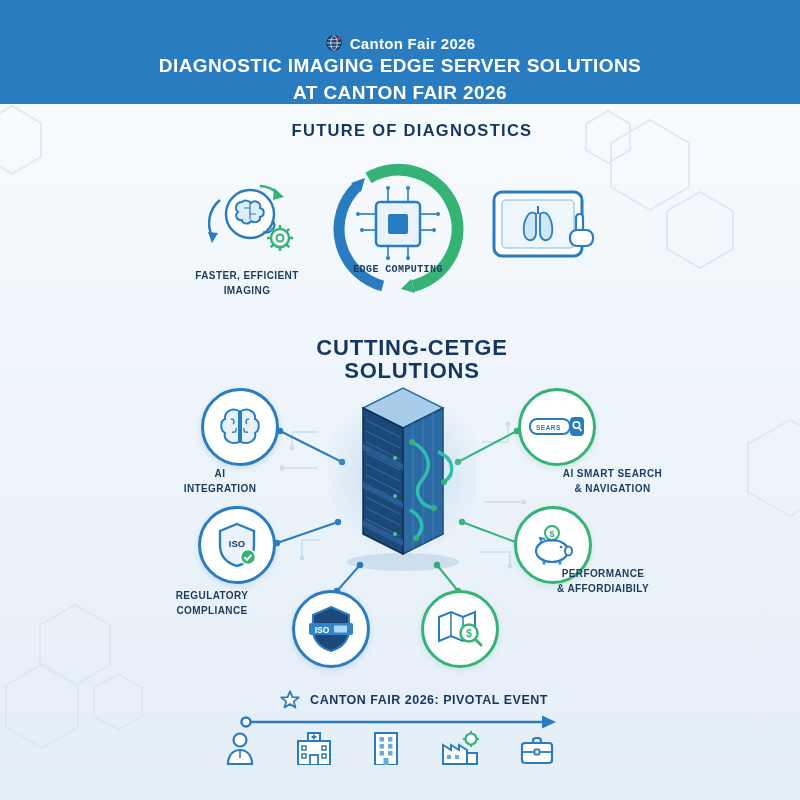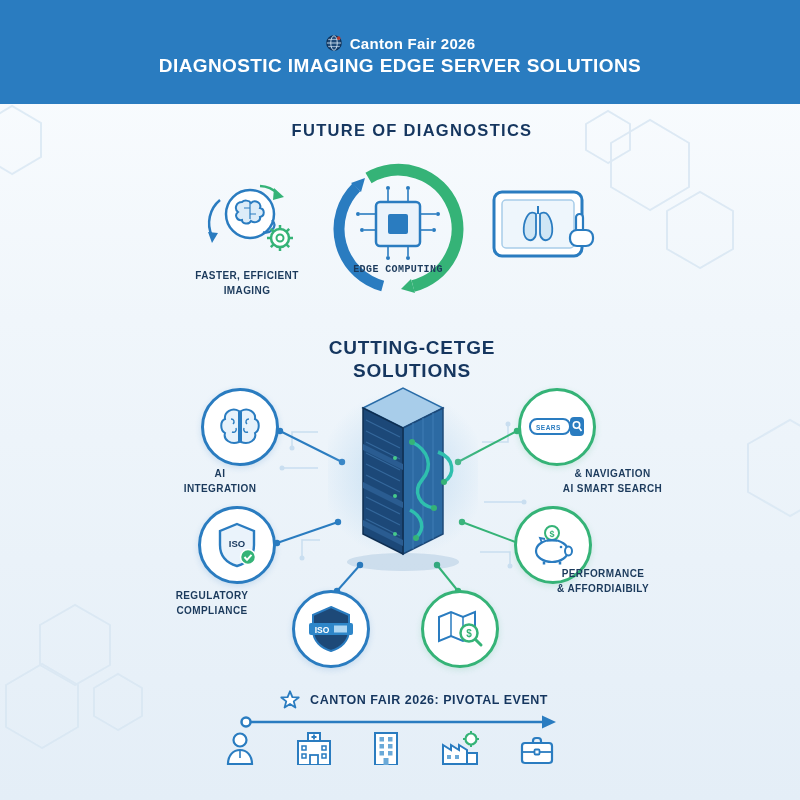--- a/index.html
+++ b/index.html
@@ -11,21 +11,21 @@
   svg text{font-family:inherit;}
 
   #decor-overlay{position:absolute;left:0;top:0;z-index:1;pointer-events:none;}
 
   .header{position:absolute;top:0;left:0;width:800px;height:104px;background:#2a7cc0;z-index:5;color:#fff;}
   .brand{position:absolute;top:10px;left:0;right:0;display:flex;align-items:center;justify-content:center;gap:7px;font-size:15px;font-weight:700;letter-spacing:.3px;margin-top:24px;}
   .title{position:absolute;top:52px;left:0;right:0;text-align:center;font-size:19px;font-weight:800;letter-spacing:.4px;line-height:27px;}
 
   .section-heading{position:absolute;left:0;right:0;text-align:center;font-weight:800;color:#15365f;z-index:3;padding-left:24px;}
   #future-heading{top:121px;font-size:16.5px;letter-spacing:1.3px;}
-  #solutions-heading{top:336px;font-size:19px;letter-spacing:.8px;line-height:23px;}
+  #solutions-heading{top:336px;font-size:22px;letter-spacing:.8px;line-height:23px;}
 
   .icon-block{position:absolute;z-index:3;}
   .icon-label{position:absolute;text-align:center;font-size:10px;font-weight:700;color:#1b3a5c;letter-spacing:.4px;line-height:15px;z-index:3;}
 
   .node{position:absolute;width:78px;height:78px;border-radius:50%;background:#fff;display:flex;align-items:center;justify-content:center;z-index:3;}
   .node.blue{border:3px solid #2a7cc0;box-shadow:0 2px 6px rgba(42,124,192,.18);}
   .node.green{border:3px solid #35b377;box-shadow:0 2px 6px rgba(53,179,119,.18);}
 
   #server-block{position:absolute;left:328px;top:386px;z-index:2;}
 
@@ -107,20 +107,21 @@
         <ellipse cx="10" cy="10" rx="3.6" ry="8" fill="none" stroke="#cfe2f3" stroke-width="1"></ellipse>
         <line x1="2" y1="10" x2="18" y2="10" stroke="#cfe2f3" stroke-width="1"></line>
         <line x1="3.6" y1="6" x2="16.4" y2="6" stroke="#cfe2f3" stroke-width="0.8"></line>
         <line x1="3.6" y1="14" x2="16.4" y2="14" stroke="#cfe2f3" stroke-width="0.8"></line>
         <circle cx="15.2" cy="4.6" r="2" fill="#b23a2f"></circle>
       </svg>
       <span>Canton Fair 2026</span>
     </div>
     <div class="title">
       <div>DIAGNOSTIC IMAGING EDGE SERVER SOLUTIONS</div>
+      <div>AT CANTON FAIR 2026</div>
     </div>
   </div>
 
   <div class="section-heading" id="future-heading">FUTURE OF DIAGNOSTICS</div>
 
   <div class="icon-block" style="left:198px;top:174px;">
     <svg width="105" height="92" viewBox="0 0 105 92">
       <path d="M14,62 A30,30 0 0 1 22,26" fill="none" stroke="#2a7cc0" stroke-width="2.5"></path>
       <polygon points="10,58 14,69 20,59" fill="#2a7cc0"></polygon>
       <path d="M62,12 a26,26 0 0 1 18,8" fill="none" stroke="#35b377" stroke-width="2.5"></path>
@@ -279,22 +280,22 @@
       <rect x="1" y="5" width="40" height="15" rx="7" fill="#ffffff" stroke="#2a7cc0" stroke-width="2"></rect>
       <text x="7" y="15.5" font-size="6.5" font-weight="bold" fill="#2a7cc0" letter-spacing="0.5">SEARS</text>
       <rect x="41" y="3" width="14" height="19" rx="4" fill="#2a7cc0"></rect>
       <g>
         <circle cx="47.5" cy="11" r="3.2" fill="none" stroke="#ffffff" stroke-width="1.6"></circle>
         <line x1="50" y1="13.5" x2="52.5" y2="17" stroke="#ffffff" stroke-width="1.6"></line>
       </g>
     </svg>
   </div>
   <div class="icon-label" style="left:525px;top:466px;width:175px;">
+    <div>AI SMART SEARCH</div>
     <div>&amp; NAVIGATION</div>
-    <div>AI SMART SEARCH</div>
   </div>
 
   <div class="node blue" style="left:198px;top:506px;">
     <svg width="42" height="46" viewBox="0 0 42 46">
       <path d="M21,2 L38,9 V23 C38,34 31,41 21,44 C11,41 4,34 4,23 V9 Z" fill="#eaf3fb" stroke="#2a7cc0" stroke-width="2.4"></path>
       <text x="21" y="25" text-anchor="middle" font-size="9.5" font-weight="bold" fill="#16365c">ISO</text>
       <circle cx="32" cy="35" r="7.5" fill="#35b377" stroke="#ffffff" stroke-width="1.5"></circle>
       <path d="M28.5,35 l2.5,2.8 l4.5,-5" fill="none" stroke="#ffffff" stroke-width="2"></path>
     </svg>
   </div>

